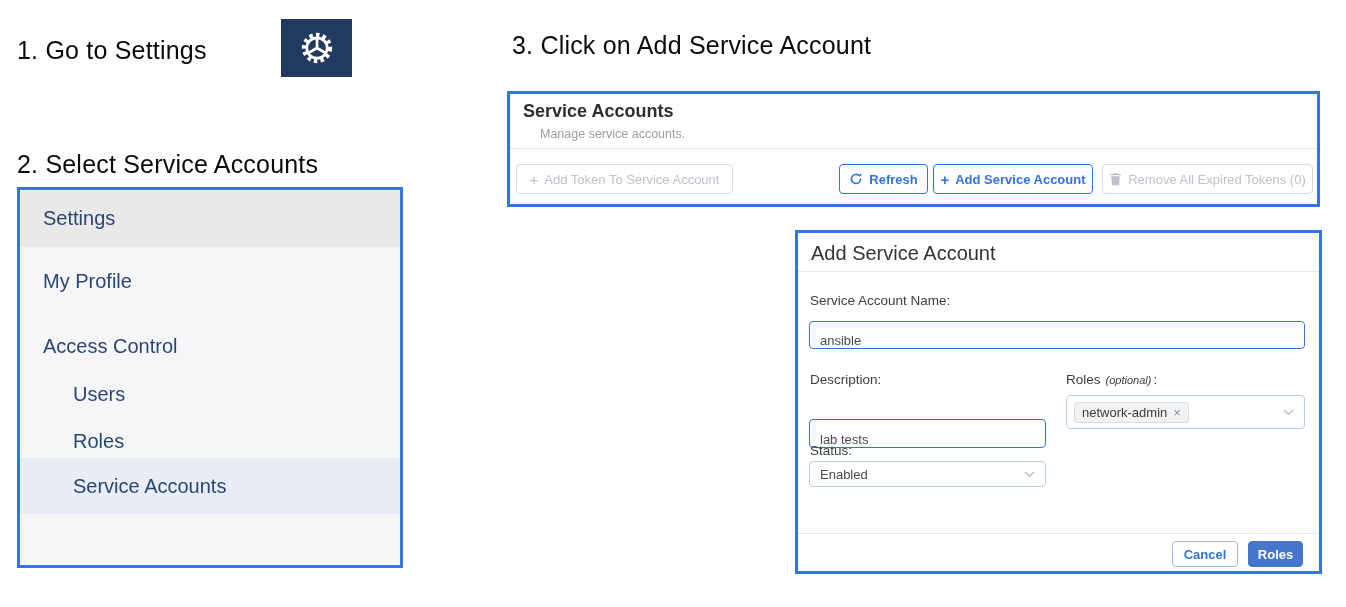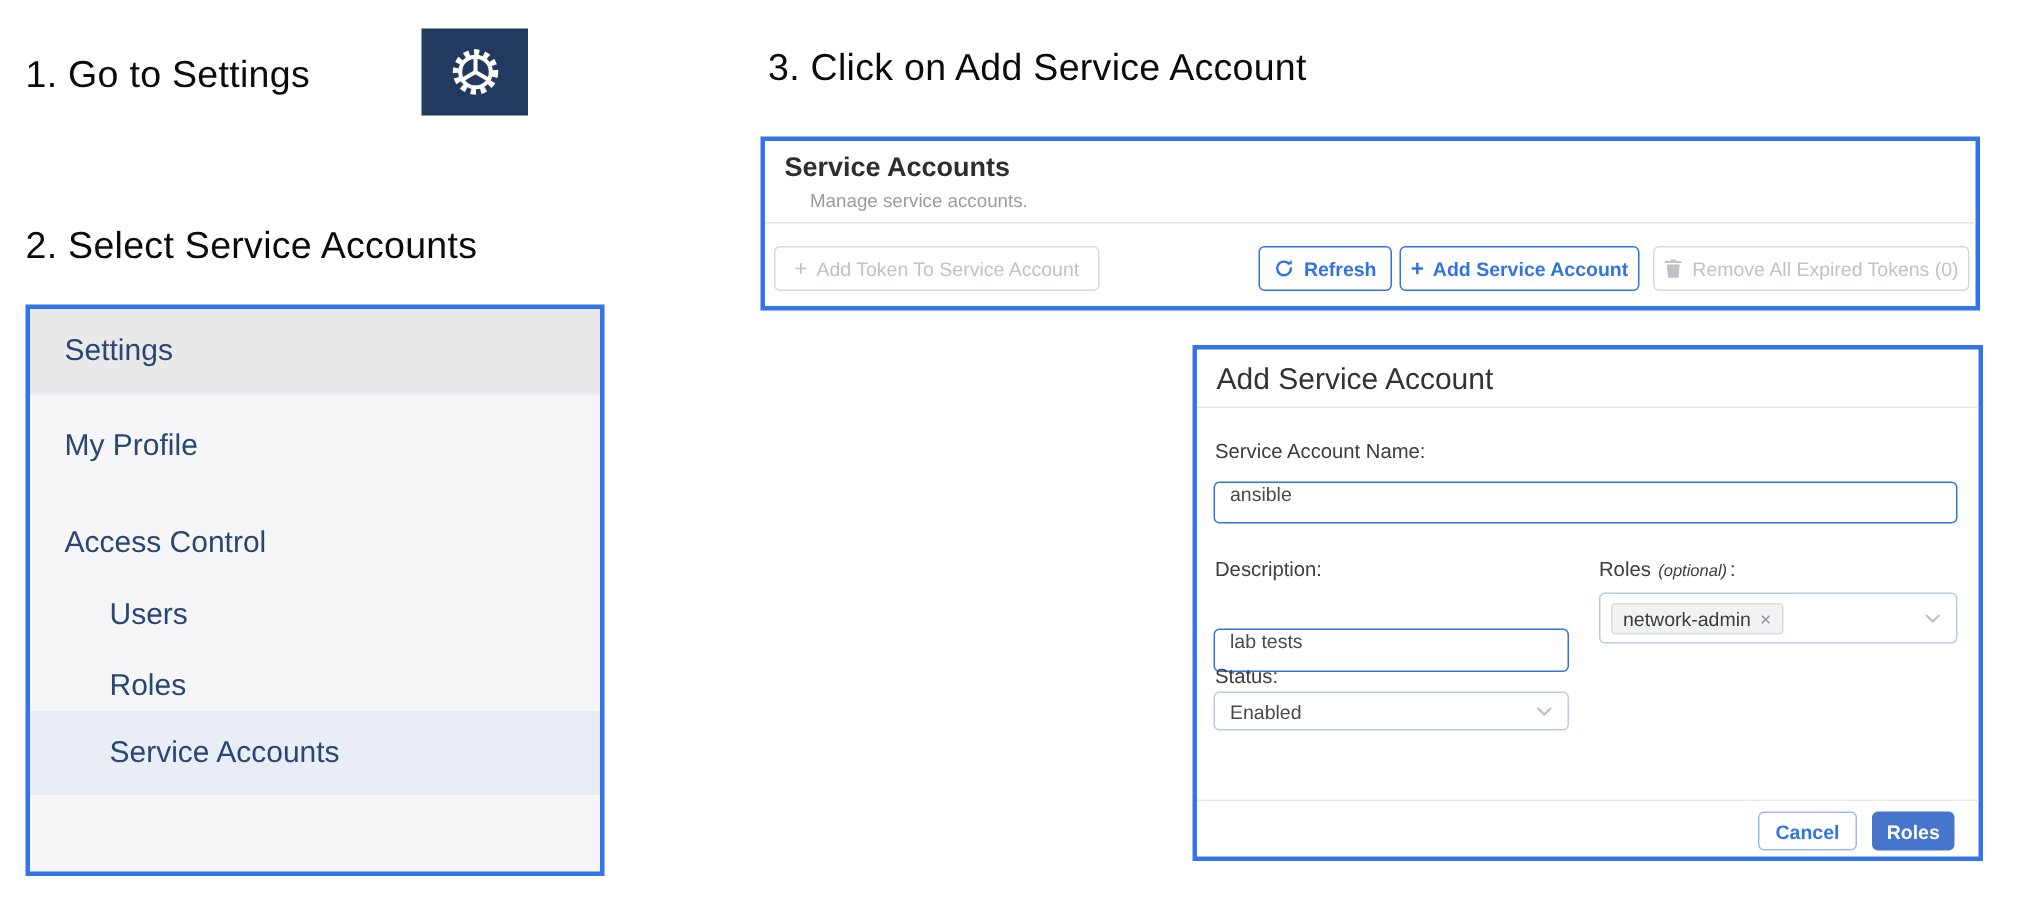--- a/index.html
+++ b/index.html
@@ -10,21 +10,21 @@
   .step{position:absolute;font-size:25px;color:var(--heading-text);letter-spacing:.2px;white-space:nowrap;}
   .step1{left:17px;top:36px;}
   .step2{left:17px;top:150px;}
   .step3{left:512px;top:31px;}
 
   
   .gear-tile{position:absolute;left:281px;top:19px;width:71px;height:58px;background:var(--gear-tile);
              display:flex;align-items:center;justify-content:center;cursor:pointer;}
 
   
-  .sidebar{position:absolute;left:17px;top:203px;width:386px;height:381px;box-sizing:border-box;
+  .sidebar{position:absolute;left:17px;top:187px;width:386px;height:381px;box-sizing:border-box;
            border:3px solid var(--accent);background:var(--sidebar-bg);text-align:center;}
   .side-row{position:absolute;left:0;right:0;display:flex;align-items:center;cursor:pointer;}
   .settings-row{top:0;height:57px;background:var(--settings-row-bg);padding-left:23px;}
   .sa-row{top:268px;height:56px;background:var(--highlight-row-bg);padding-left:53px;}
   .side-label, .side-row span{font-size:20px;color:var(--navy-text);white-space:nowrap;}
   .side-label{position:absolute;cursor:pointer;}
   .lbl-profile{left:23px;top:80px;}
   .lbl-access{left:23px;top:145px;}
   .lbl-users{left:53px;top:193px;}
   .lbl-roles{left:53px;top:240px;}
@@ -55,21 +55,21 @@
   .dlg-divider{position:absolute;left:0;right:0;height:1px;background:#e8e8ea;}
   .d1{top:38px;} .d2{top:300px;}
   .dlg-label{position:absolute;font-size:13.5px;color:#3d3d3d;white-space:nowrap;}
   .name-label{left:12px;top:60px;}
   .desc-label{left:12px;top:139px;}
   .roles-label{left:268px;top:139px;}
   .roles-label i{font-style:italic;font-size:11px;margin-left:5px;}
   .roles-label .colon{margin-left:2px;}
   .status-label{left:12px;top:210px;}
 
-  .field{position:absolute;display:flex;align-items:flex-start;padding-left:10px;background:#fff;
+  .field{position:absolute;display:flex;align-items:flex-end;padding-left:10px;background:#fff;
          border:1.5px solid var(--button-blue);border-radius:4px;font-size:13px;color:#4a4a4a;box-sizing:border-box;}
   .name-field{left:11px;top:88px;width:496px;height:28px;}
   .desc-field{left:11px;top:162px;width:237px;height:29px;margin-top:24px;}
 
   .select{position:absolute;display:flex;align-items:center;justify-content:space-between;background:#fff;
           border:1.5px solid var(--field-border-light);border-radius:4px;font-size:13px;color:#4a4a4a;
           box-sizing:border-box;padding:0 10px;cursor:pointer;}
   .roles-select{left:268px;top:162px;width:239px;height:34px;padding-left:7px;}
   .status-select{left:11px;top:228px;width:237px;height:26px;}
   .tag{display:inline-flex;align-items:center;gap:6px;background:#f1f2f4;border:1px solid #d9dbdf;

